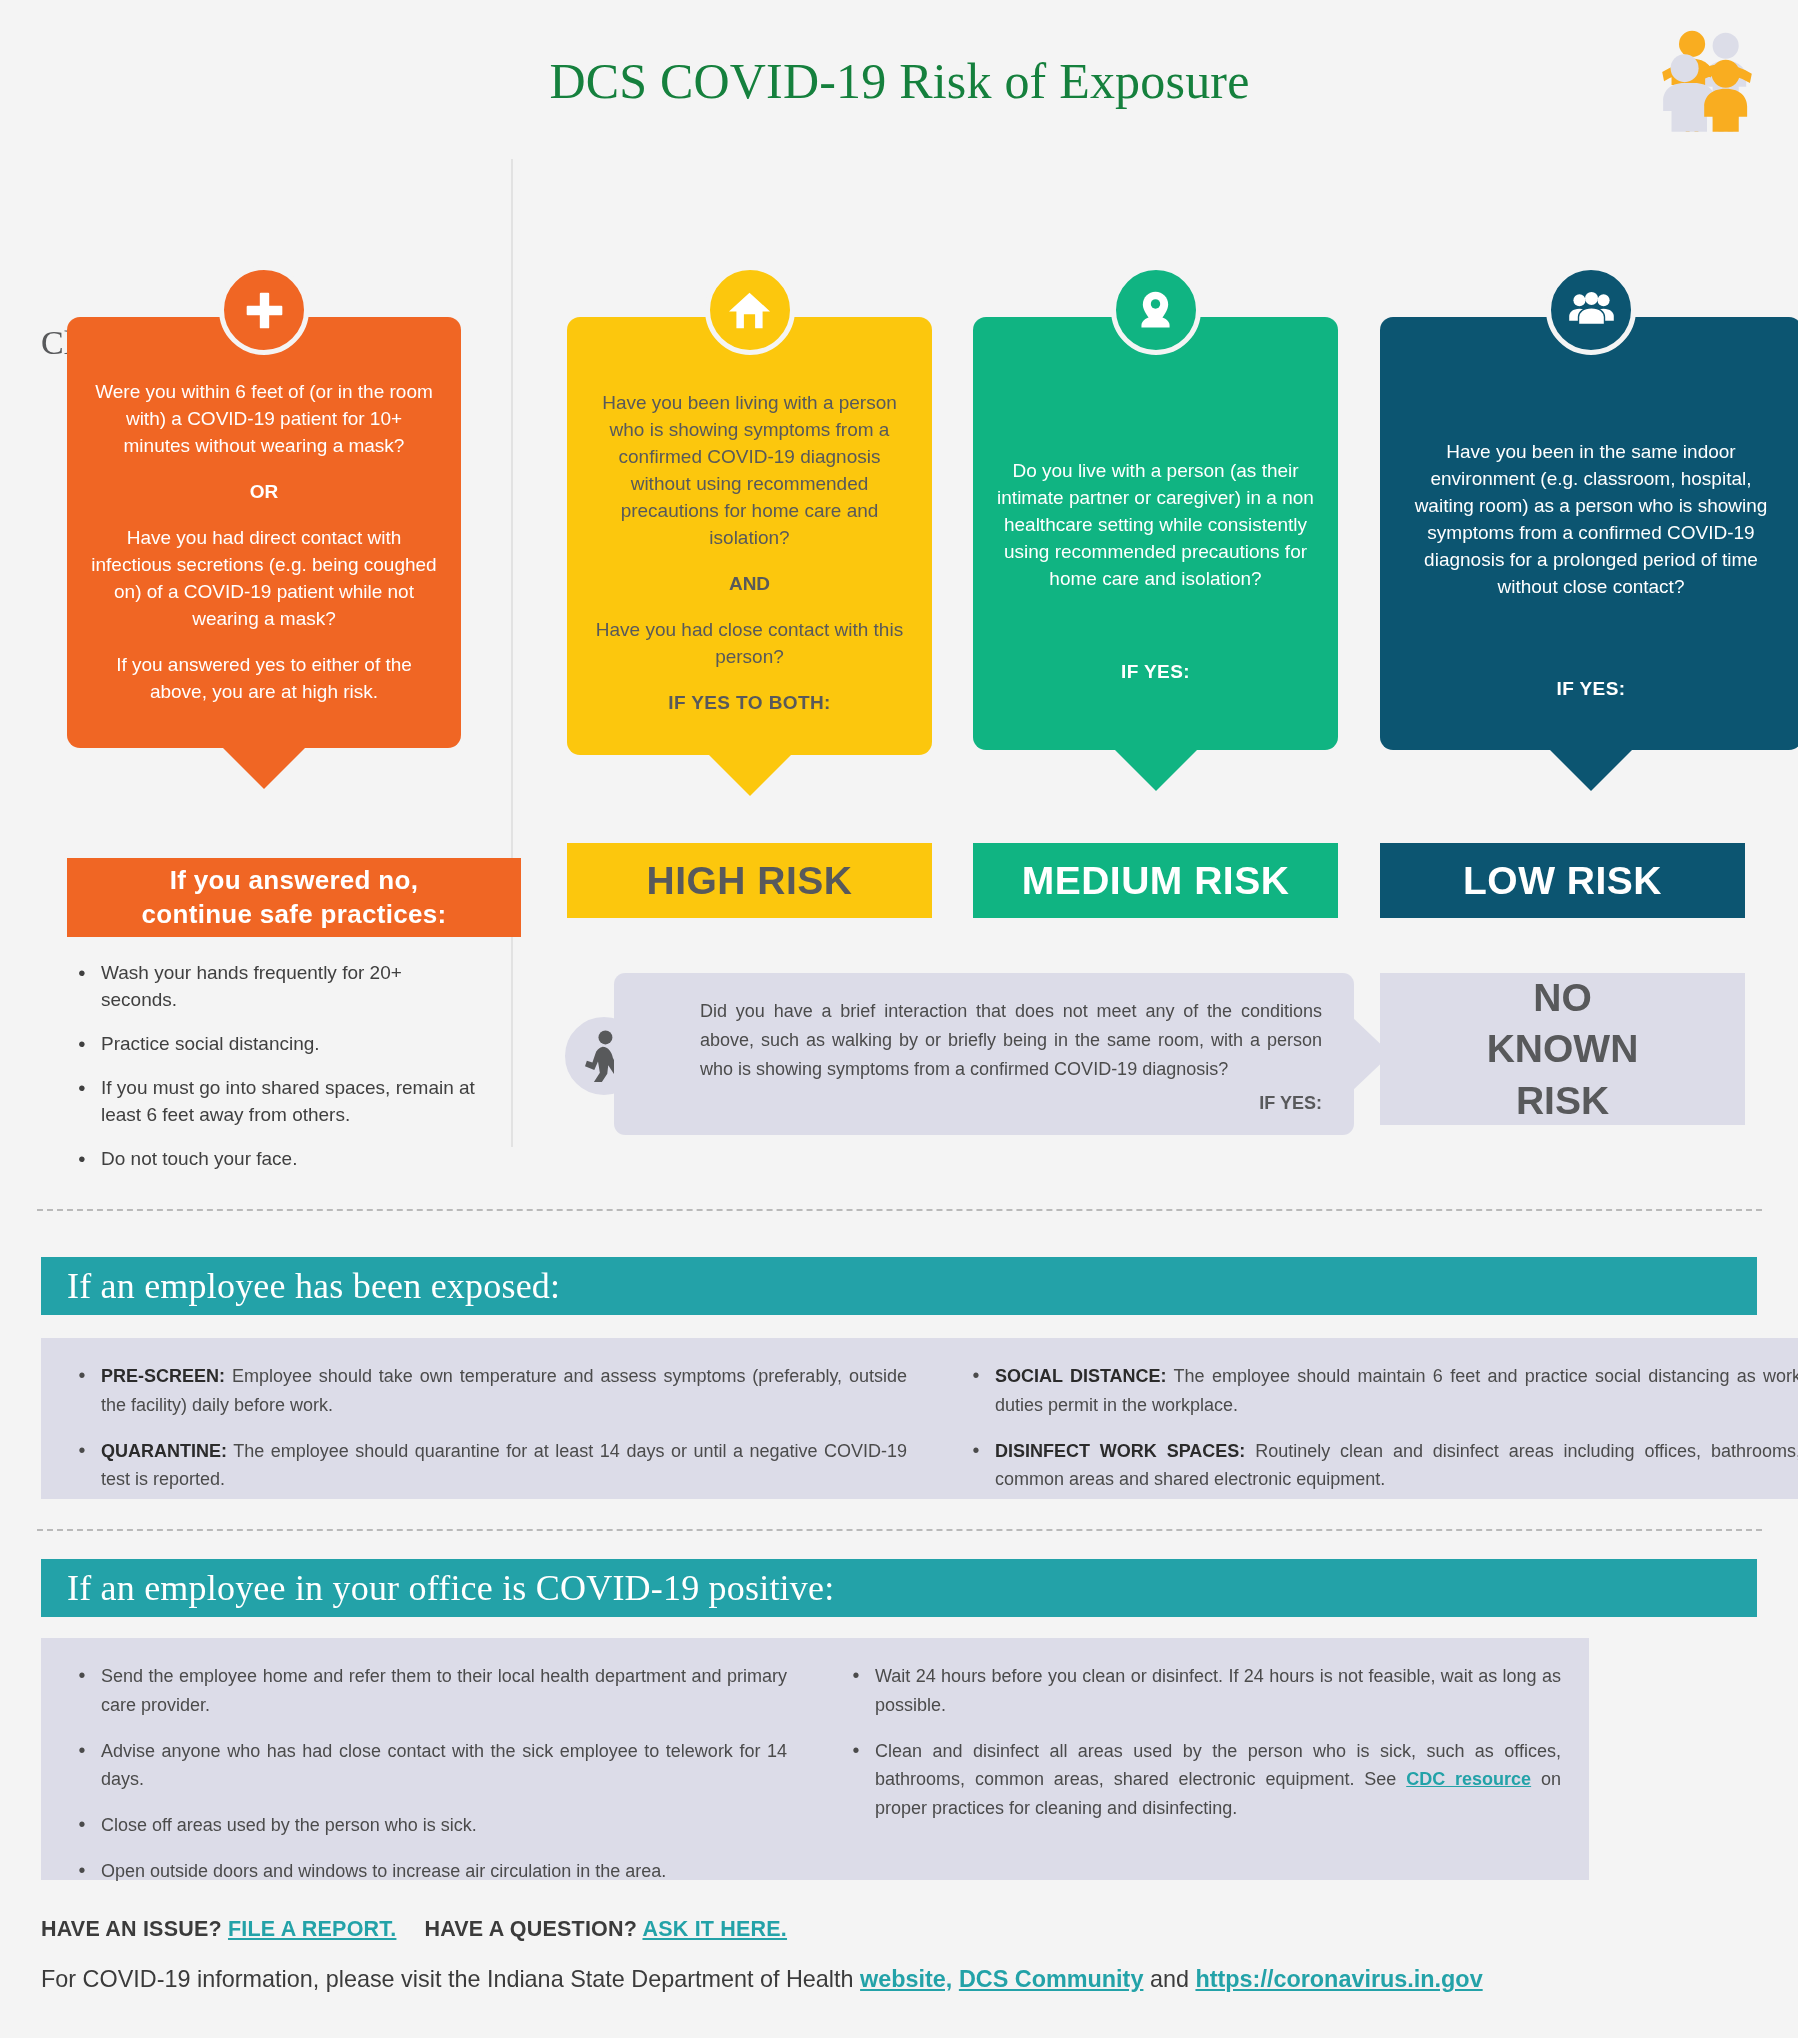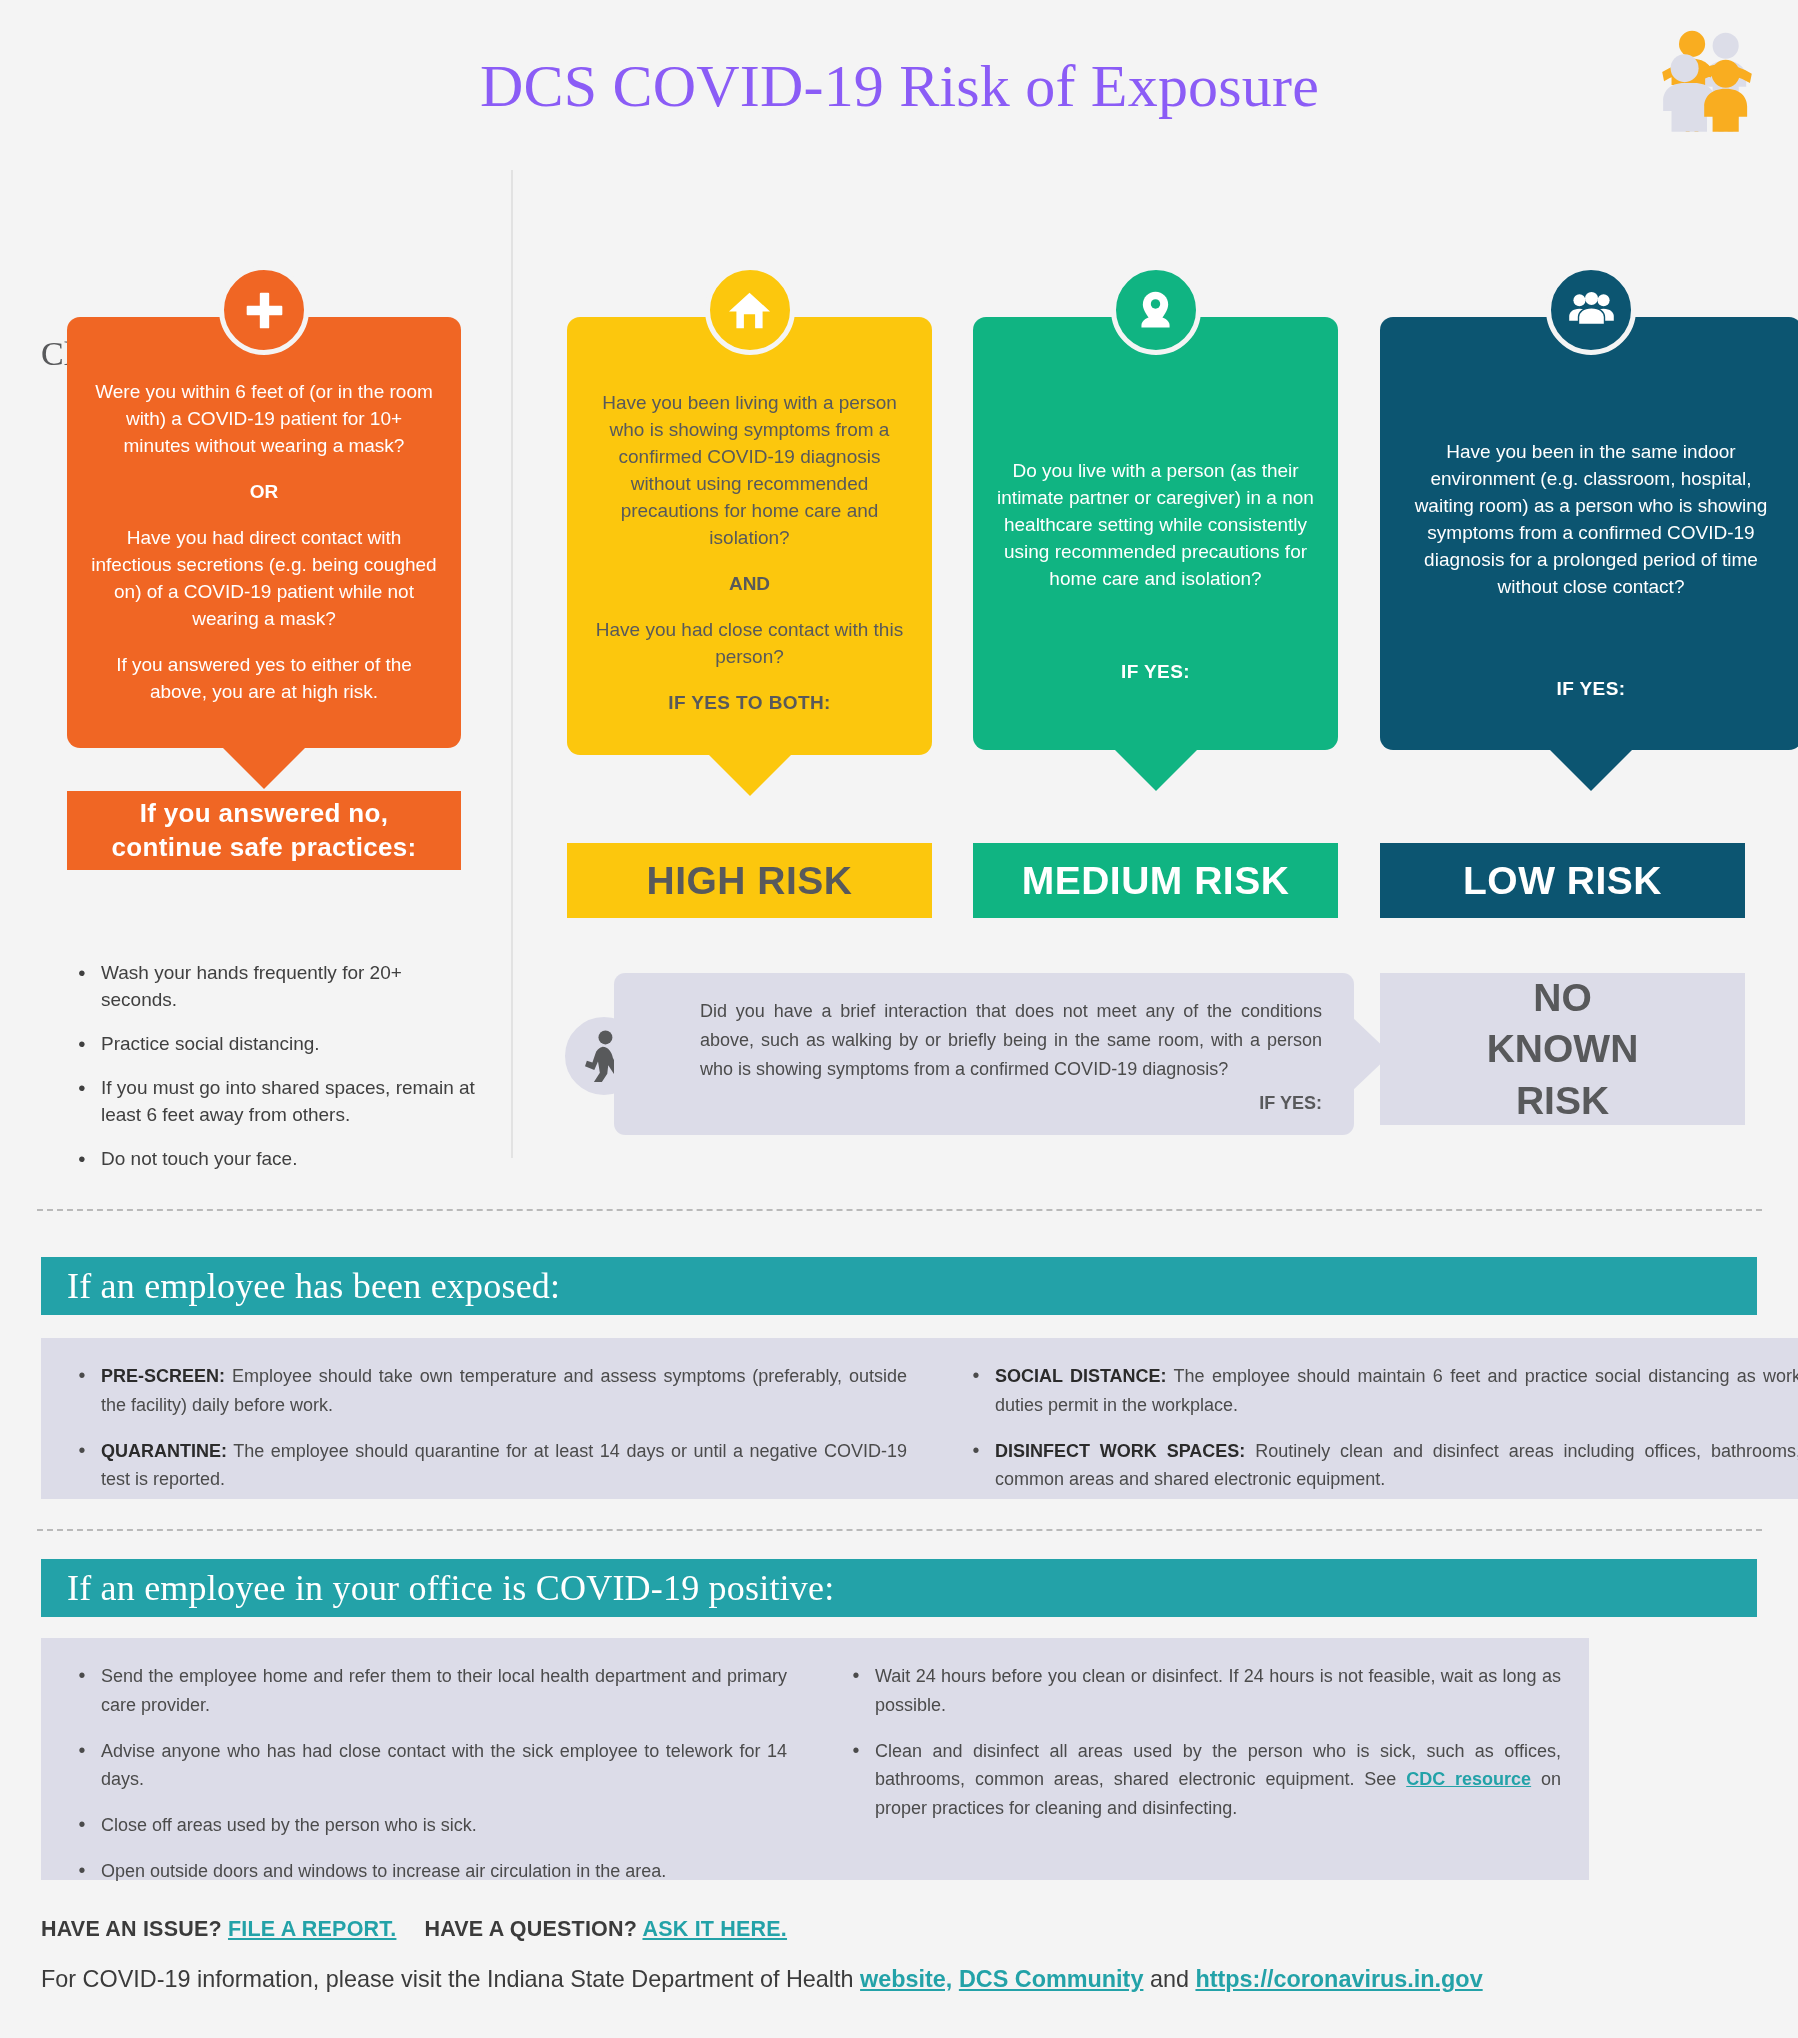--- a/index.html
+++ b/index.html
@@ -9,23 +9,23 @@
     font-family: "Liberation Sans", sans-serif;
     color: #58595b;
     position: relative;
     overflow: hidden;
   }
 
   
   .page-title {
     text-align: center;
     font-family: "Liberation Serif", serif;
-    font-size: 60px;
+    font-size: 50px;
     font-weight: 400;
-    color: #8b5cf6;
+    color: #15803d;
     padding-top: 52px;
     letter-spacing: 0.2px;
   }
   .logo {
     position: absolute;
     top: 22.5px;
     right: 36px;
     width: 112px;
     height: 109px;
   }
@@ -354,21 +354,21 @@
       <path d="M12 19 C5 19 1 23 1 27 l0 5 l22 0 l0 -5 C23 23 19 19 12 19z" fill="#fff"></path>
       <path d="M38 19 C31 19 27 23 27 27 l0 5 l22 0 l0 -5 C49 23 45 19 38 19z" fill="#fff"></path>
       <path d="M25 18 C16 18 11 23 11 28 l0 8 l28 0 l0 -8 C39 23 34 18 25 18z" fill="#fff" stroke="#0c5571" stroke-width="1.5"></path>
     </svg>
   </div>
   <p>Have you been in the same indoor environment (e.g. classroom, hospital, waiting room) as a person who is showing symptoms from a confirmed COVID-19 diagnosis for a prolonged period of time without close contact?</p>
   <p class="ifyes" style="margin-top:75px;">IF YES:</p>
   <div class="tail"></div>
 </div>
 
-<div class="no-banner" style="left:67px; top:791px; width:394px; height:79px; flex-direction:column;">
+<div class="no-banner" style="left:67px; top:858px; width:454px; height:79px; flex-direction:column;">
   <span>If you answered no,</span>
   <span>continue safe practices:</span>
 </div>
 
 <div class="safe-list" style="left:67px; top:960px; width:412px;">
   <ul>
     <li>Wash your hands frequently for 20+ seconds.</li>
     <li>Practice social distancing.</li>
     <li>If you must go into shared spaces, remain at least 6 feet away from others.</li>
     <li>Do not touch your face.</li>

